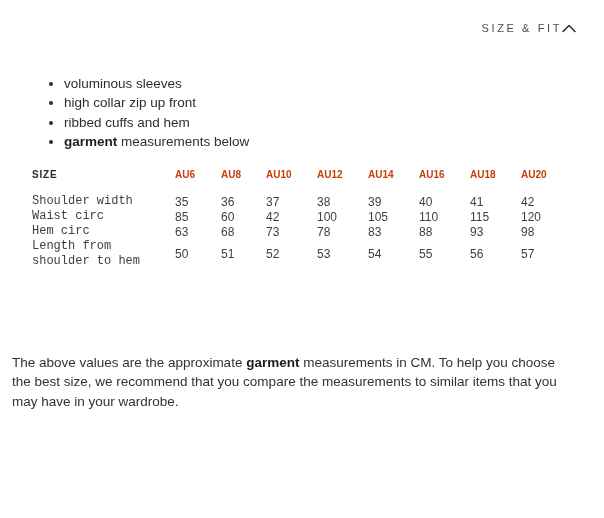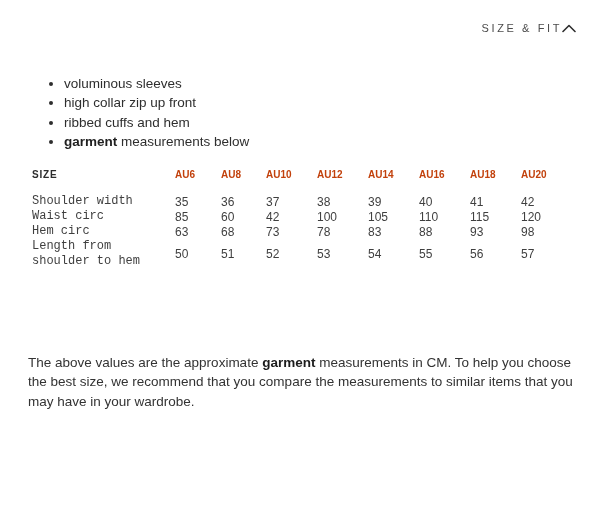--- a/index.html
+++ b/index.html
@@ -67,21 +67,21 @@
     vertical-align: middle;
   }
   tbody td.row-label {
     padding-right: 10px;
     line-height: 15px;
     font-family: Liberation Mono, monospace;
   }
 
   p.measurement-note {
     width: 556px;
-    margin: 84px 0 0 28px;
+    margin: 84px 0 0 12px;
     font-size: 13.5px;
     line-height: 19.2px;
     color: #333333;
   }
   p.measurement-note strong { font-weight: bold; color: #1d1d1d; }
 </style>
 </head>
 <body>
 
 <div>

